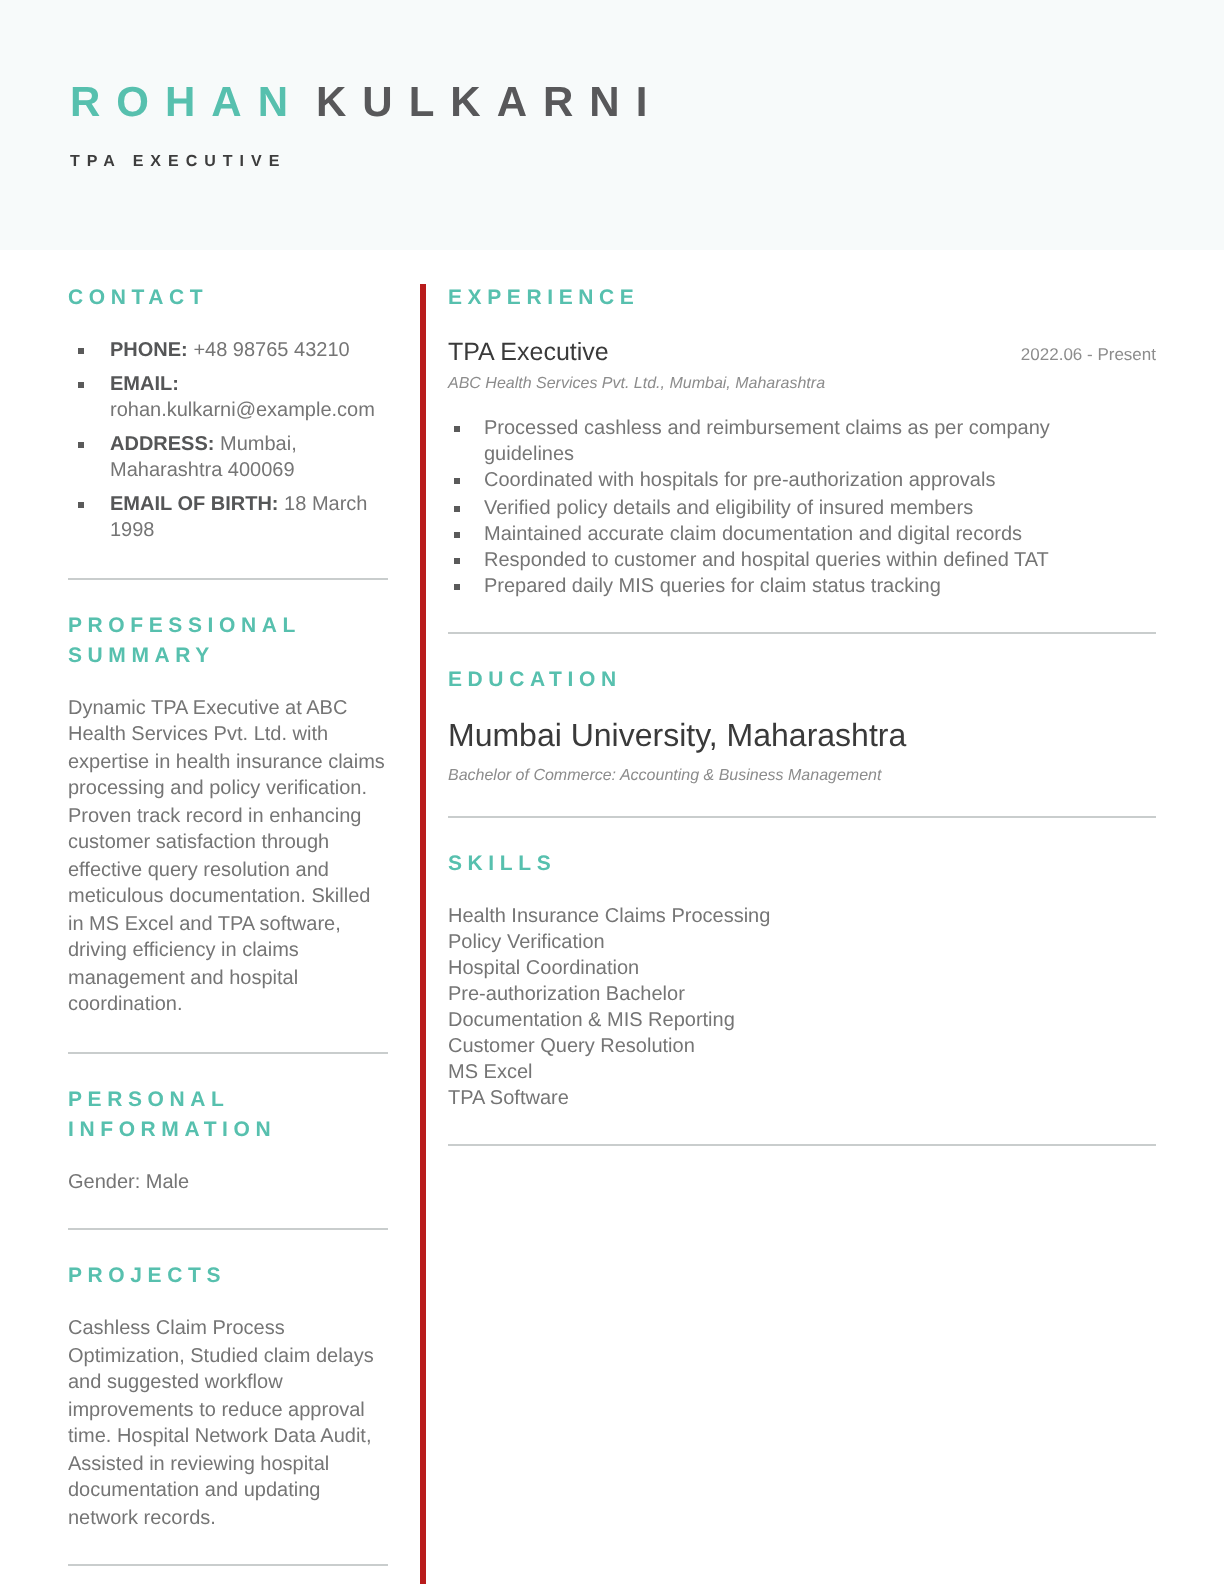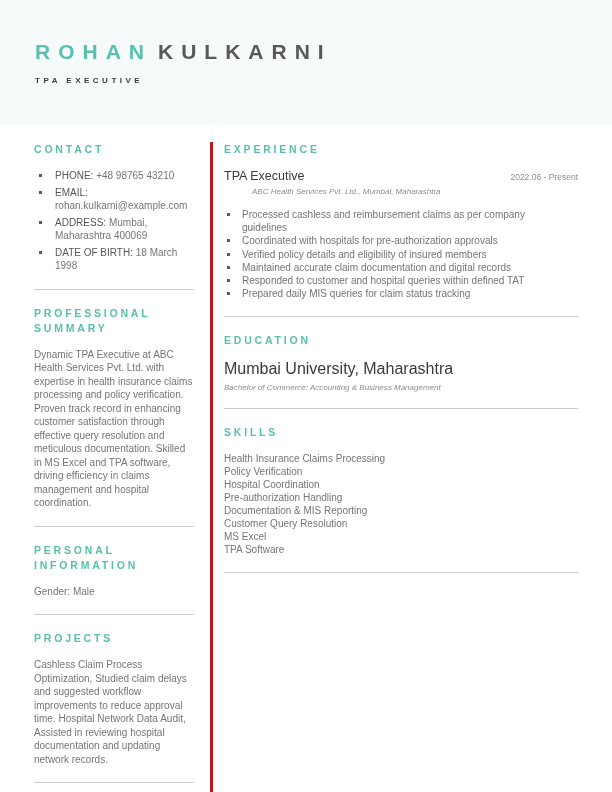--- a/index.html
+++ b/index.html
@@ -82,38 +82,37 @@
     line-height: 13.5px;
     margin-bottom: 3px;
   }
   .c-item::before {
     content: "";
     position: absolute;
     left: 5px; top: 5px;
     width: 3px; height: 3px;
     background: #5a5a5a;
   }
-  .c-label { font-weight: normal; color: #555657; }
+  .c-label { font-weight: bold; color: #555657; }
   .c-value { color: #757575; }
 
   
   .job-row {
     display: flex;
     align-items: baseline;
     justify-content: space-between;
     margin-bottom: 4px;
   }
   .job-name { font-size: 12.5px; color: #3a3a3a; font-weight: normal; }
   .job-date { font-size: 8.5px; color: #8c8c8c; }
   .company {
     font-size: 8px;
     font-style: italic;
     color: #8c8c8c;
     margin-bottom: 12px;
-    margin-left: 28px;
   }
   .bullet-list { list-style: none; max-width: 332px; }
   .b-item {
     position: relative;
     padding-left: 18px;
     font-size: 10px;
     line-height: 13.2px;
     color: #757575;
   }
   .b-item::before {
@@ -150,21 +149,21 @@
       <section>
         <h2 class="sec">CONTACT</h2>
         <ul class="contact-list">
 
             <li class="c-item"><span class="c-label">PHONE:</span> <span class="c-value">+48 98765 43210</span></li>
 
             <li class="c-item"><span class="c-label">EMAIL:</span> <span class="c-value">rohan.kulkarni@example.com</span></li>
 
             <li class="c-item"><span class="c-label">ADDRESS:</span> <span class="c-value">Mumbai, Maharashtra 400069</span></li>
 
-            <li class="c-item"><span class="c-label">DATE OF BIRTH:</span> <span class="c-value">18 March 1998</span></li>
+            <li class="c-item"><span class="c-label">EMAIL OF BIRTH:</span> <span class="c-value">18 March 1998</span></li>
           </ul>
       </section>
 
       <hr class="rule">
 
       <section>
         <h2 class="sec">PROFESSIONAL SUMMARY</h2>
         <p class="body-text">Dynamic TPA Executive at ABC Health Services Pvt. Ltd. with expertise in health insurance claims processing and policy verification. Proven track record in enhancing customer satisfaction through effective query resolution and meticulous documentation. Skilled in MS Excel and TPA software, driving efficiency in claims management and hospital coordination.</p>
       </section>
 
@@ -223,21 +222,21 @@
       <section>
         <h2 class="sec">SKILLS</h2>
         <ul class="plain-list">
 
             <li class="p-item">Health Insurance Claims Processing</li>
 
             <li class="p-item">Policy Verification</li>
 
             <li class="p-item">Hospital Coordination</li>
 
-            <li class="p-item">Pre-authorization Handling</li>
+            <li class="p-item">Pre-authorization Bachelor</li>
 
             <li class="p-item">Documentation &amp; MIS Reporting</li>
 
             <li class="p-item">Customer Query Resolution</li>
 
             <li class="p-item">MS Excel</li>
 
             <li class="p-item">TPA Software</li>
           </ul>
       </section>

